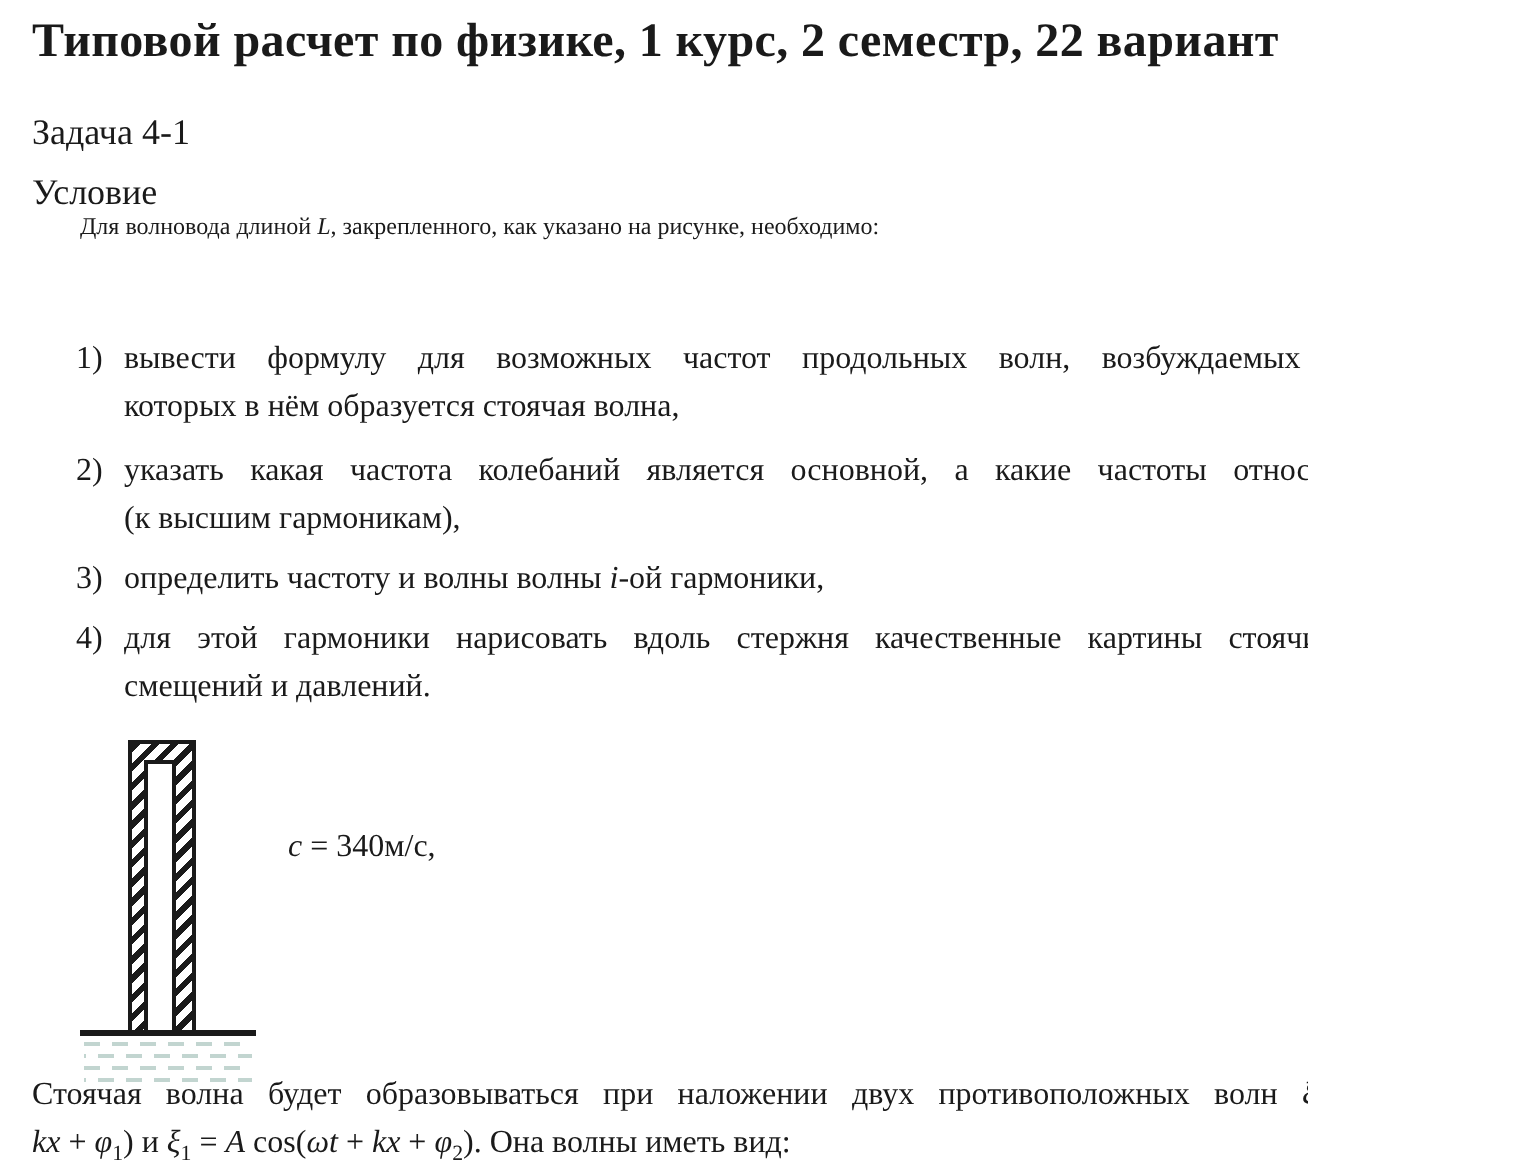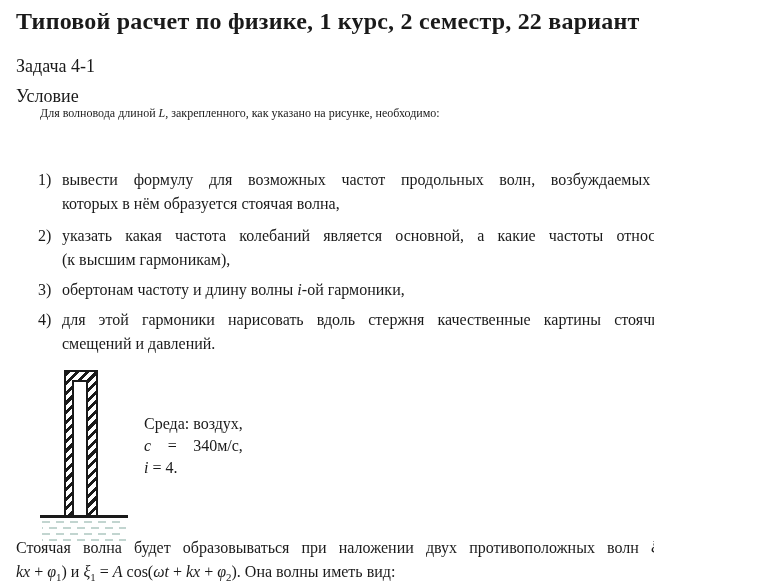--- a/index.html
+++ b/index.html
@@ -73,21 +73,21 @@
       <div class="task mb6">
         <div class="num">2)</div>
         <div class="lines">
           <div class="line just"><span>указать какая частота колебаний является основной, а какие частоты относятся к обертонам</span></div>
           <div class="line"><span>(к высшим гармоникам),</span></div>
         </div>
       </div>
       <div class="task mb6">
         <div class="num">3)</div>
         <div class="lines">
-          <div class="line"><span>обертонам частоту и длину волны </span><span class="it">i</span><span>-ой гармоники,</span></div>
+          <div class="line"><span>определить частоту и волны волны </span><span class="it">i</span><span>-ой гармоники,</span></div>
         </div>
       </div>
       <div class="task">
         <div class="num">4)</div>
         <div class="lines">
           <div class="line just"><span>для этой гармоники нарисовать вдоль стержня качественные картины стоячих волн амплитуд</span></div>
           <div class="line"><span>смещений и давлений.</span></div>
         </div>
       </div>
     </div>
@@ -96,22 +96,20 @@
     <div class="cavity"></div>
   </div>
   <div class="ground-line"></div>
   <div class="ground-hatch">
     <div class="row"></div>
     <div class="row"></div>
     <div class="row"></div>
     <div class="row"></div>
   </div>
   <div class="env">
-      <div class="line just"><span>Среда: воздух,</span></div>
       <div class="line just"><span class="it">c</span><span> = 340м/с,</span></div>
-      <div class="line"><span class="it">i</span><span> = 4.</span></div>
     </div>
 
   <div class="closing">
       <div class="line just"><span>Стоячая волна будет образовываться при наложении двух противоположных волн </span><span class="it">ξ</span><sub>1</sub><span> = </span><span class="it">A</span><span> cos(</span><span class="it">ωt</span><span> − </span></div>
       <div class="line"><span class="it">kx</span><span> + </span><span class="it">φ</span><sub>1</sub><span>) и </span><span class="it">ξ</span><sub>1</sub><span> = </span><span class="it">A</span><span> cos(</span><span class="it">ωt</span><span> + </span><span class="it">kx</span><span> + </span><span class="it">φ</span><sub>2</sub><span>). Она волны иметь вид:</span></div>
     </div>
 </div>
 
 </body></html>

